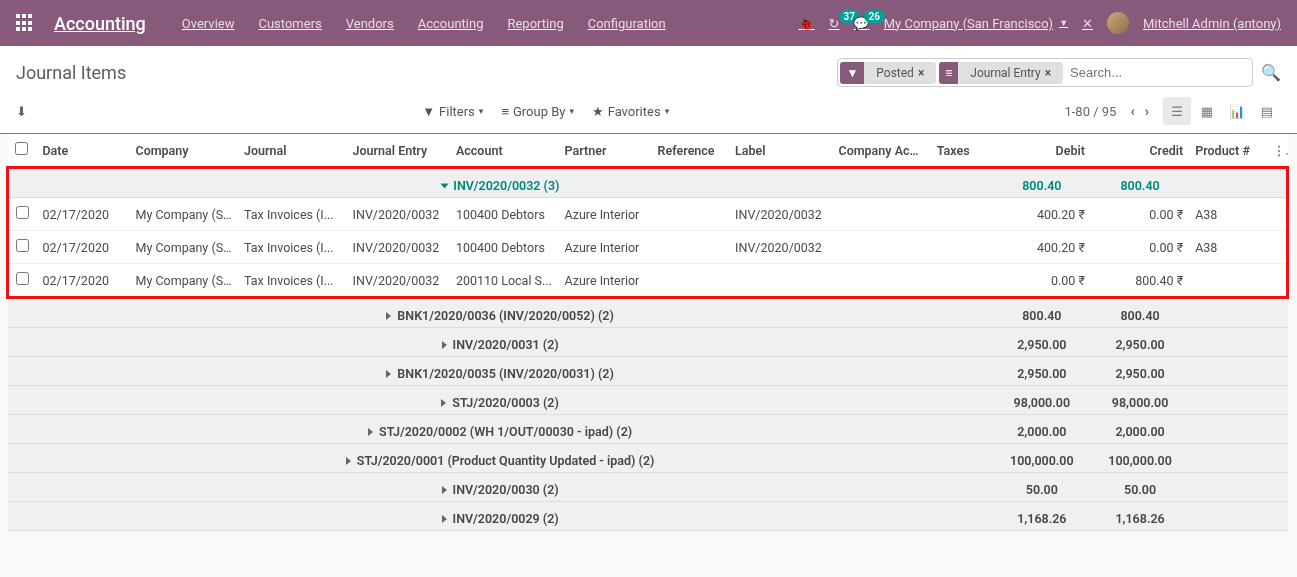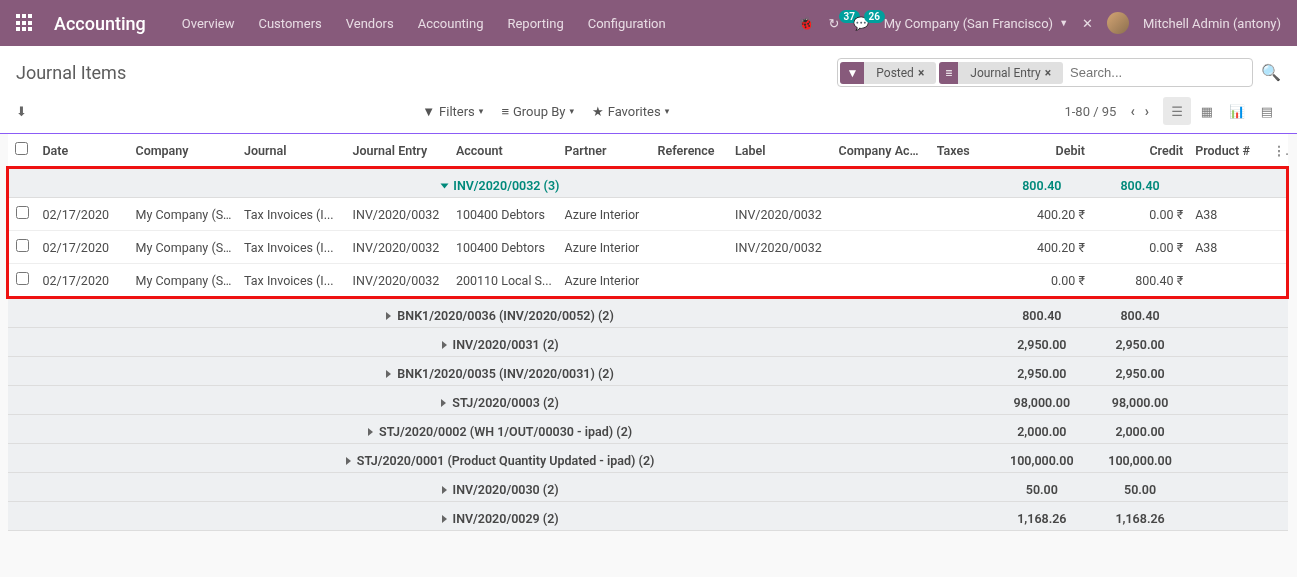--- a/index.html
+++ b/index.html
@@ -1,19 +1,19 @@
 <!DOCTYPE html>
 <html><head>
 <meta charset="utf-8">
 <style>
 * { box-sizing: border-box; margin: 0; padding: 0; }
 body { font-family: -apple-system, BlinkMacSystemFont, "Segoe UI", Roboto, Arial, sans-serif; font-size: 13px; color: #4c4c4c; background: #f9f9f9; width: 1297px; }
 
 
-.topnav { background: #875A7B; color: #fff; height: 46px; display: flex; align-items: center; padding: 0 16px; gap: 8px; }
+.topnav { background: #875A7B; color: #fff; height: 46px; display: flex; align-items: center; padding: 0 16px; gap: 8px; text-decoration: underline; }
 .apps-icon { width: 18px; height: 18px; display: inline-flex; flex-wrap: wrap; gap: 2px; cursor: pointer; }
 .apps-icon span { width: 4px; height: 4px; background: #fff; }
 .app-title { font-size: 18px; font-weight: 500; margin: 0 18px 0 12px; color: #fff; }
 .nav-links { display: flex; gap: 4px; }
 .nav-links a { color: #e8dce4; text-decoration: none; padding: 6px 10px; font-size: 13px; }
 .nav-right { margin-left: auto; display: flex; align-items: center; gap: 14px; }
 .nav-icon { color: #e8dce4; cursor: pointer; position: relative; }
 .badge { background: #00A09D; color: #fff; border-radius: 9px; font-size: 10px; padding: 1px 5px; position: absolute; top: -6px; left: 10px; font-weight: 600; }
 .avatar { width: 22px; height: 22px; border-radius: 50%; background: linear-gradient(135deg,#d4a574,#8b6f4e); display: inline-block; }
 .company-sel, .user-sel { color: #e8dce4; font-size: 13px; display: flex; align-items: center; gap: 6px; }

